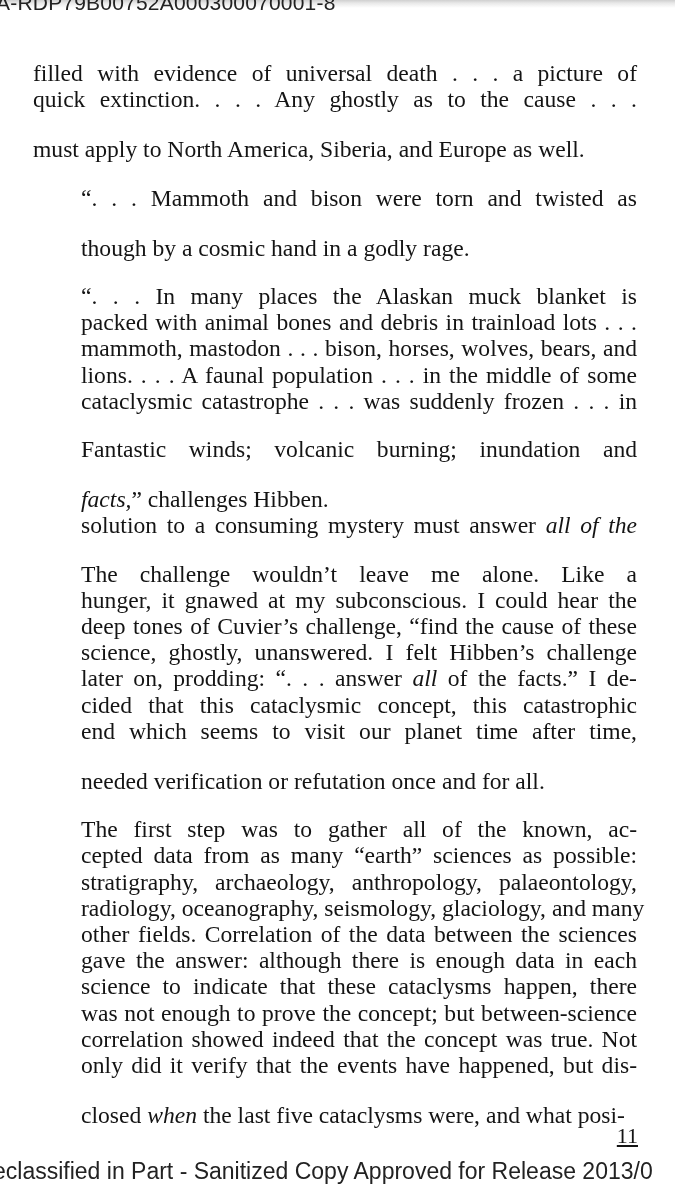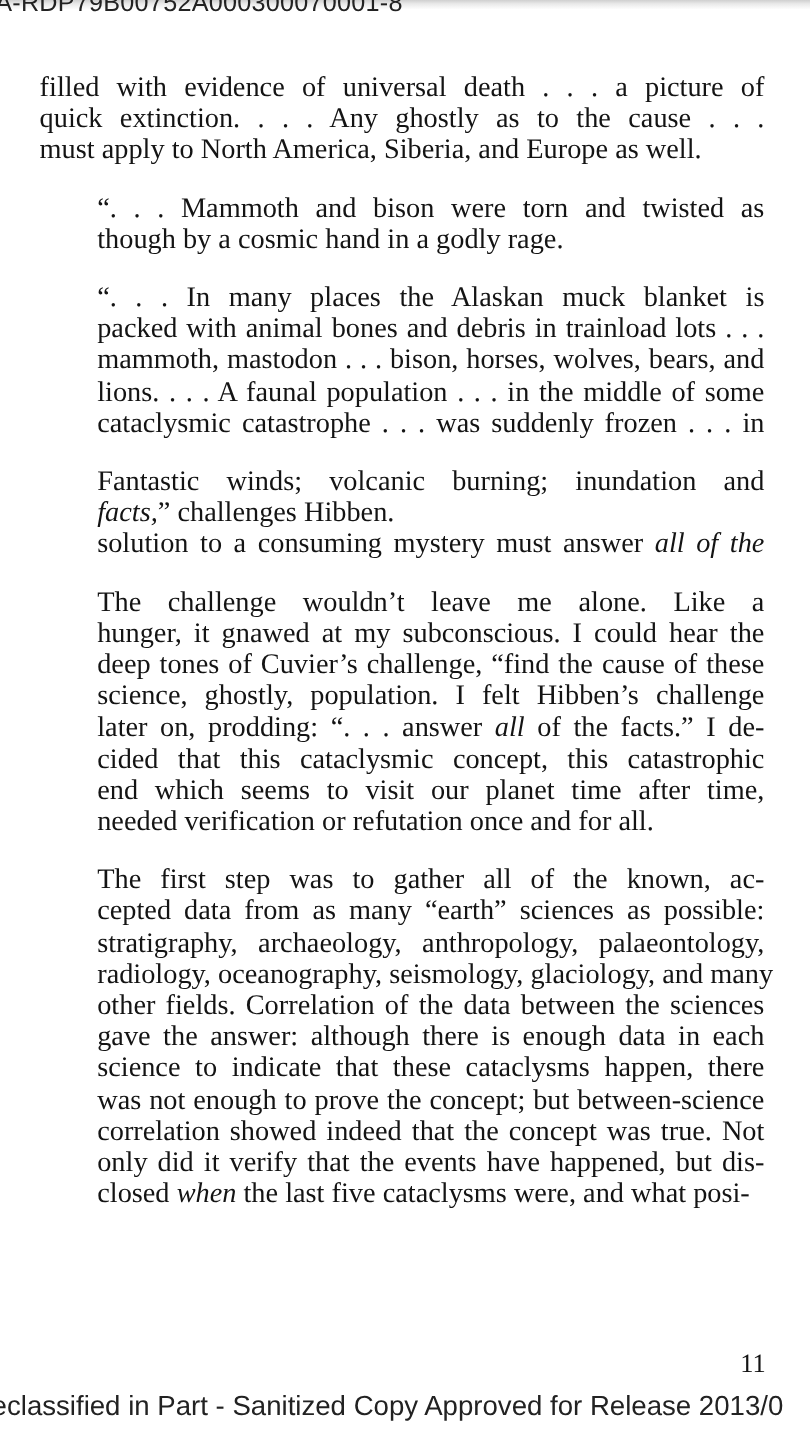--- a/index.html
+++ b/index.html
@@ -41,29 +41,30 @@
       line-height: 26.2px;
       color: #141414;
     }
     .para {
       margin: 0 0 22px 0;
       text-align: justify;
       text-align-last: left;
     }
     .para.indent { text-indent: 48px; }
     .line { display: block; text-align: justify; text-align-last: justify; white-space: nowrap; }
-    .line.last { text-align-last: left; }
+    .line.last { text-align-last: left; margin-top: 24px; }
     em { font-style: italic; }
     .page-number {
       position: absolute;
       right: 37px;
       top: 1123px;
       font-family: "Liberation Serif", serif;
       font-size: 22px;
       color: #141414;
+      text-decoration: underline;
     }
     .footer-release {
       position: absolute;
       left: -7px;
       top: 1158px;
       font-family: "Liberation Sans", sans-serif;
       font-size: 23px;
       color: #222;
       white-space: nowrap;
     }
@@ -94,21 +95,21 @@
     </div>
     <div class="para indent">
       <span class="line" style="text-indent: 48px;">Fantastic winds; volcanic burning; inundation and</span>
       <span class="line last"><em>facts,</em>” challenges Hibben.</span>
       <span class="line">solution to a consuming mystery must answer <em>all of the</em></span>
     </div>
     <div class="para indent">
       <span class="line" style="text-indent: 48px;">The challenge wouldn’t leave me alone. Like a</span>
       <span class="line">hunger, it gnawed at my subconscious. I could hear the</span>
       <span class="line">deep tones of Cuvier’s challenge, “find the cause of these</span>
-      <span class="line">science, ghostly, population. I felt Hibben’s challenge</span>
+      <span class="line">science, ghostly, unanswered. I felt Hibben’s challenge</span>
       <span class="line">later on, prodding: “. . . answer <em>all</em> of the facts.” I de-</span>
       <span class="line">cided that this cataclysmic concept, this catastrophic</span>
       <span class="line">end which seems to visit our planet time after time,</span>
       <span class="line last">needed verification or refutation once and for all.</span>
     </div>
     <div class="para indent">
       <span class="line" style="text-indent: 48px;">The first step was to gather all of the known, ac-</span>
       <span class="line">cepted data from as many “earth” sciences as possible:</span>
       <span class="line">stratigraphy, archaeology, anthropology, palaeontology,</span>
       <span class="line">radiology, oceanography, seismology, glaciology, and many</span>

